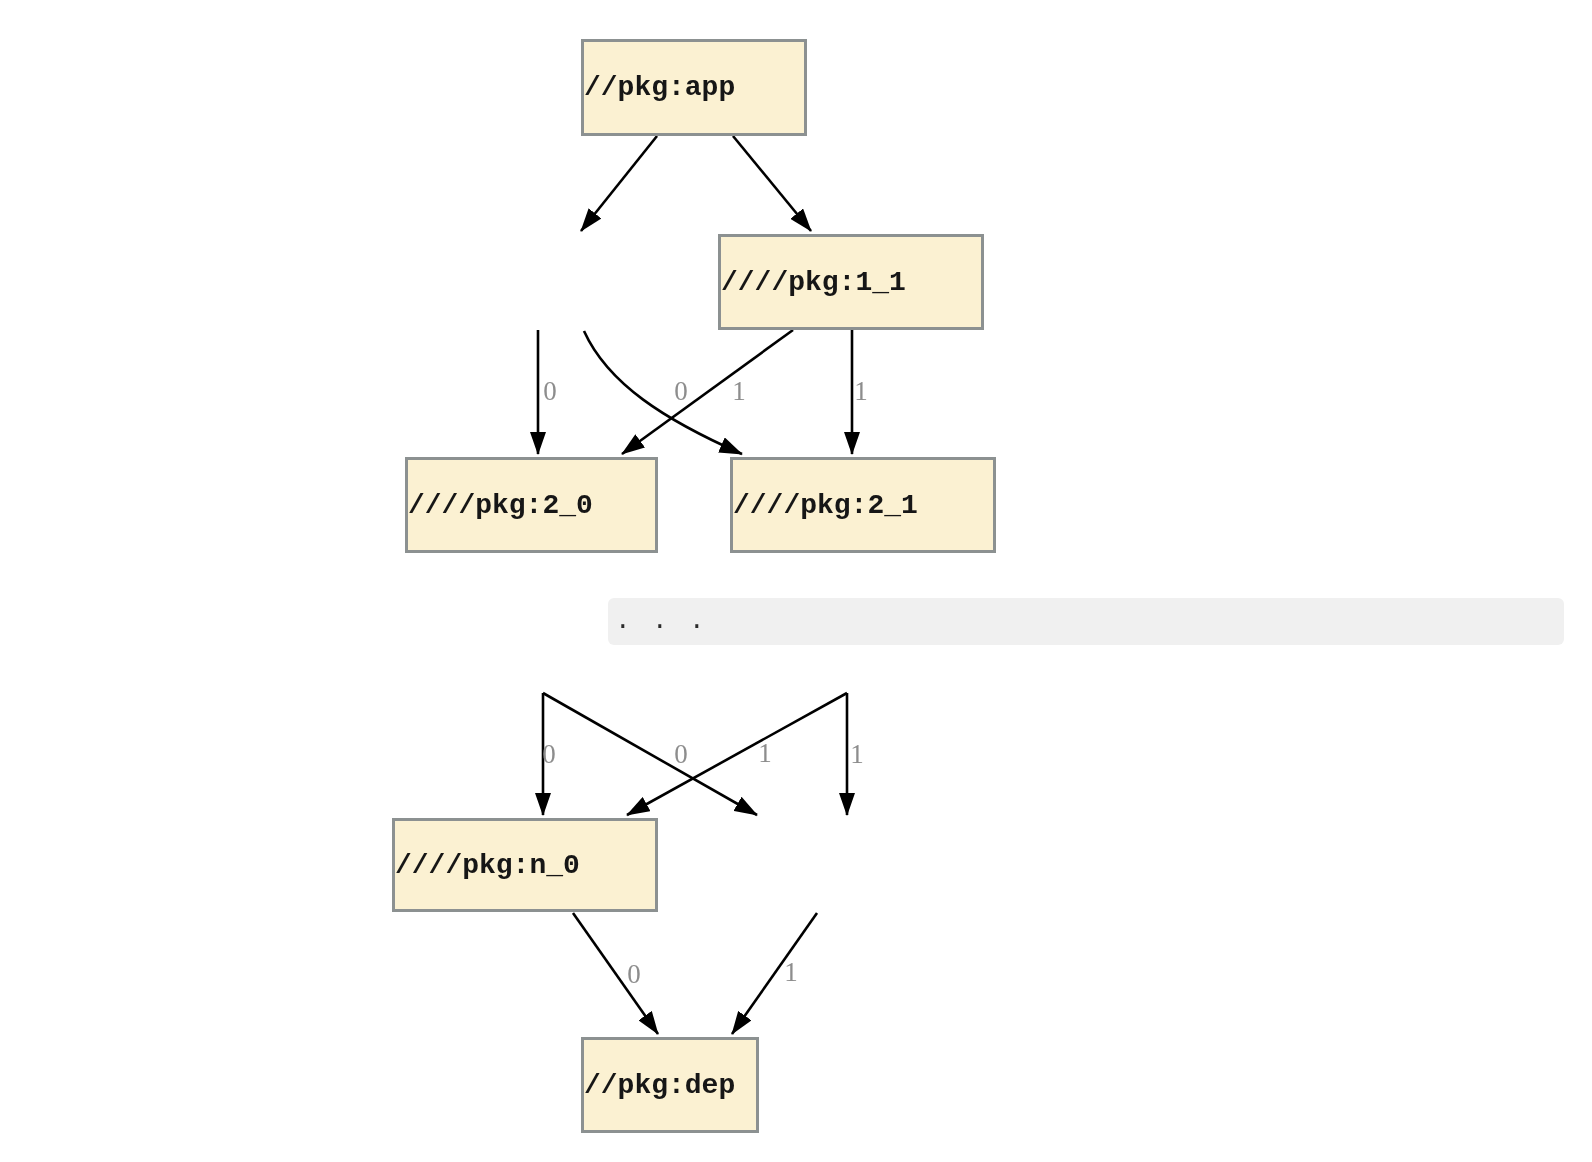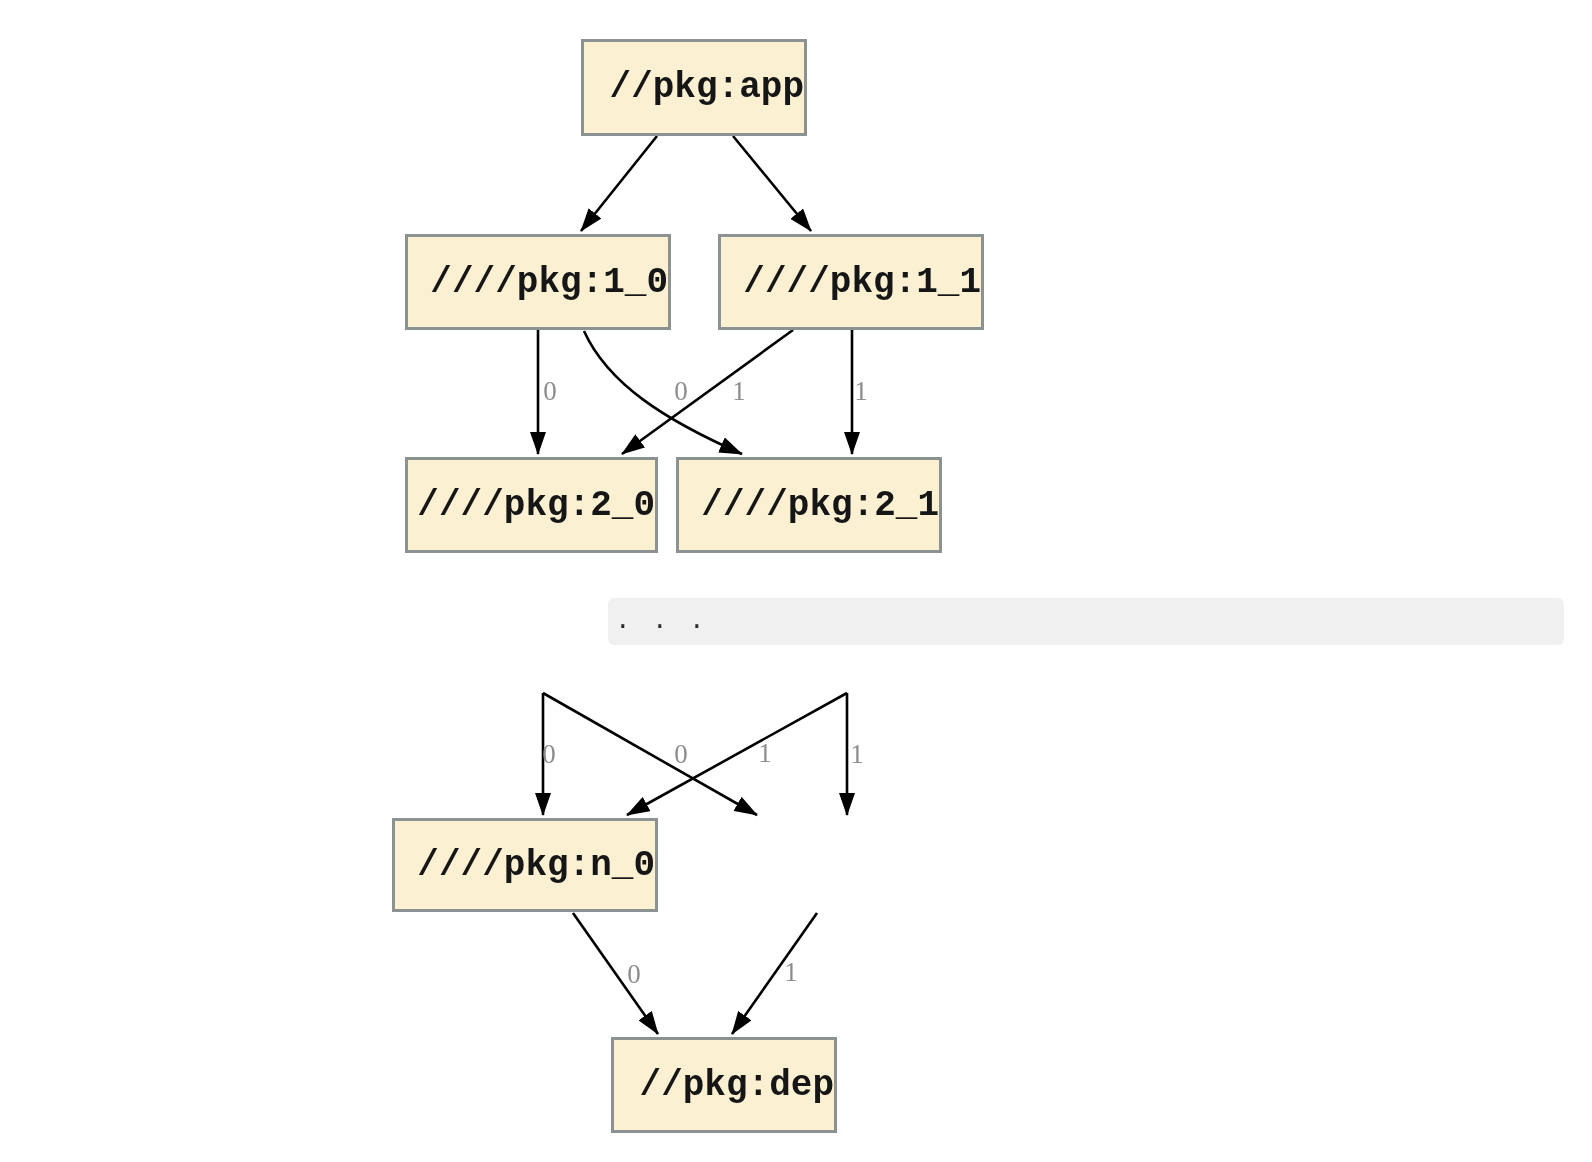--- a/index.html
+++ b/index.html
@@ -18,23 +18,23 @@
     background:var(--page-bg);
     font-family:"Liberation Sans",sans-serif;
   }
   .canvas{position:absolute;left:0;top:0;width:1592px;height:1162px;}
   .edges-svg{position:absolute;left:0;top:0;width:1592px;height:1162px;pointer-events:none;}
   .edges-svg path.edge{stroke:var(--edge);stroke-width:2.6px;fill:none;}
   .node{
     position:absolute;box-sizing:border-box;
     background:var(--node-fill);
     border:3px solid var(--node-border);
-    display:flex;align-items:center;justify-content:flex-end;
+    display:flex;align-items:center;justify-content:flex-start;
     font-family:"Liberation Mono","DejaVu Sans Mono",monospace;
-    font-weight:bold;font-size:36px;color:var(--node-text);
+    font-weight:bold;font-size:28px;color:var(--node-text);
     white-space:pre;
   }
   .edge-label{
     position:absolute;transform:translate(-50%,-50%);
     font-family:"Liberation Serif","DejaVu Serif",serif;
     font-size:27px;line-height:1;color:var(--edge-label);
   }
   .ellipsis-band{
     position:absolute;left:608px;top:598px;width:956px;height:47px;
     background:var(--band-bg);border-radius:6px;
@@ -72,42 +72,39 @@
     <path class="edge" d="M847,693 L627,815" marker-end="url(#arrow)"></path>
 
     <path class="edge" d="M573,913 L658,1034" marker-end="url(#arrow)"></path>
     <path class="edge" d="M817,913 L732,1034" marker-end="url(#arrow)"></path>
   </svg>
 
   <div class="node" style="left:581px;top:39px;width:226px;height:97px">
     <span>//pkg:app</span>
   </div>
 
-  <div class="node" style="left:405px;top:234px;width:266px;height:96px">
-    <span>////pkg:1_0</span>
-  </div>
 
   <div class="node" style="left:718px;top:234px;width:266px;height:96px">
     <span>////pkg:1_1</span>
   </div>
 
   <div class="node" style="left:405px;top:457px;width:253px;height:96px">
     <span>////pkg:2_0</span>
   </div>
 
-  <div class="node" style="left:676px;top:457px;width:266px;height:96px">
+  <div class="node" style="left:730px;top:457px;width:266px;height:96px">
     <span>////pkg:2_1</span>
   </div>
 
   <div class="node" style="left:392px;top:818px;width:266px;height:94px">
     <span>////pkg:n_0</span>
   </div>
 
 
-  <div class="node" style="left:611px;top:1037px;width:226px;height:96px">
+  <div class="node" style="left:581px;top:1037px;width:178px;height:96px">
     <span>//pkg:dep</span>
   </div>
 
   <span class="edge-label" style="left:550px;top:391px">0</span>
   <span class="edge-label" style="left:681px;top:391px">0</span>
   <span class="edge-label" style="left:739px;top:391px">1</span>
   <span class="edge-label" style="left:861px;top:391px">1</span>
 
   <span class="edge-label" style="left:549px;top:754px">0</span>
   <span class="edge-label" style="left:681px;top:754px">0</span>

